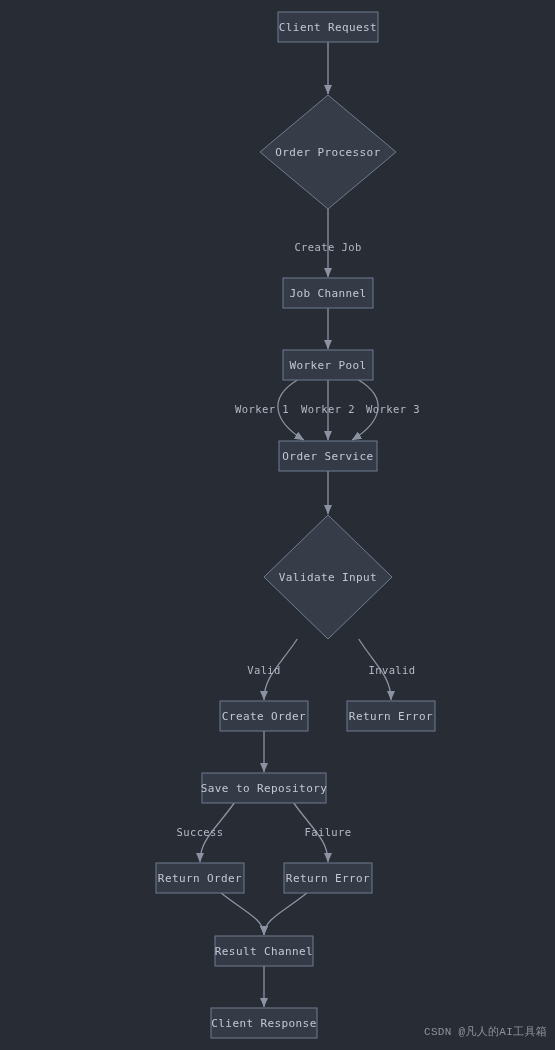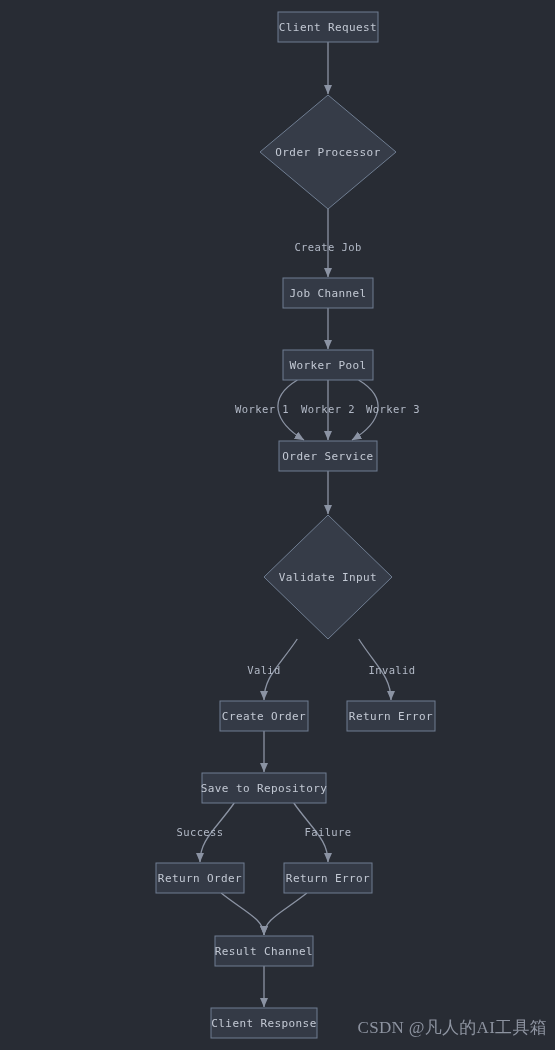--- a/index.html
+++ b/index.html
@@ -53,22 +53,22 @@
   .edge-path {
     fill: none;
     stroke: #8b93a3;
     stroke-width: 1.3;
   }
   .watermark {
     position: absolute;
     right: 8px;
     bottom: 11px;
     color: #8d93a0;
-    font-family: Liberation Serif, serif;
-    font-size: 17px;
+    font-family: Liberation Mono, monospace;
+    font-size: 11px;
     letter-spacing: 0.3px;
     user-select: none;
   }
 </style>
 </head>
 <body>
 
 <div id="canvas">
   <svg id="graph-svg" viewBox="0 0 555 1050" xmlns="http://www.w3.org/2000/svg">
     <defs>

